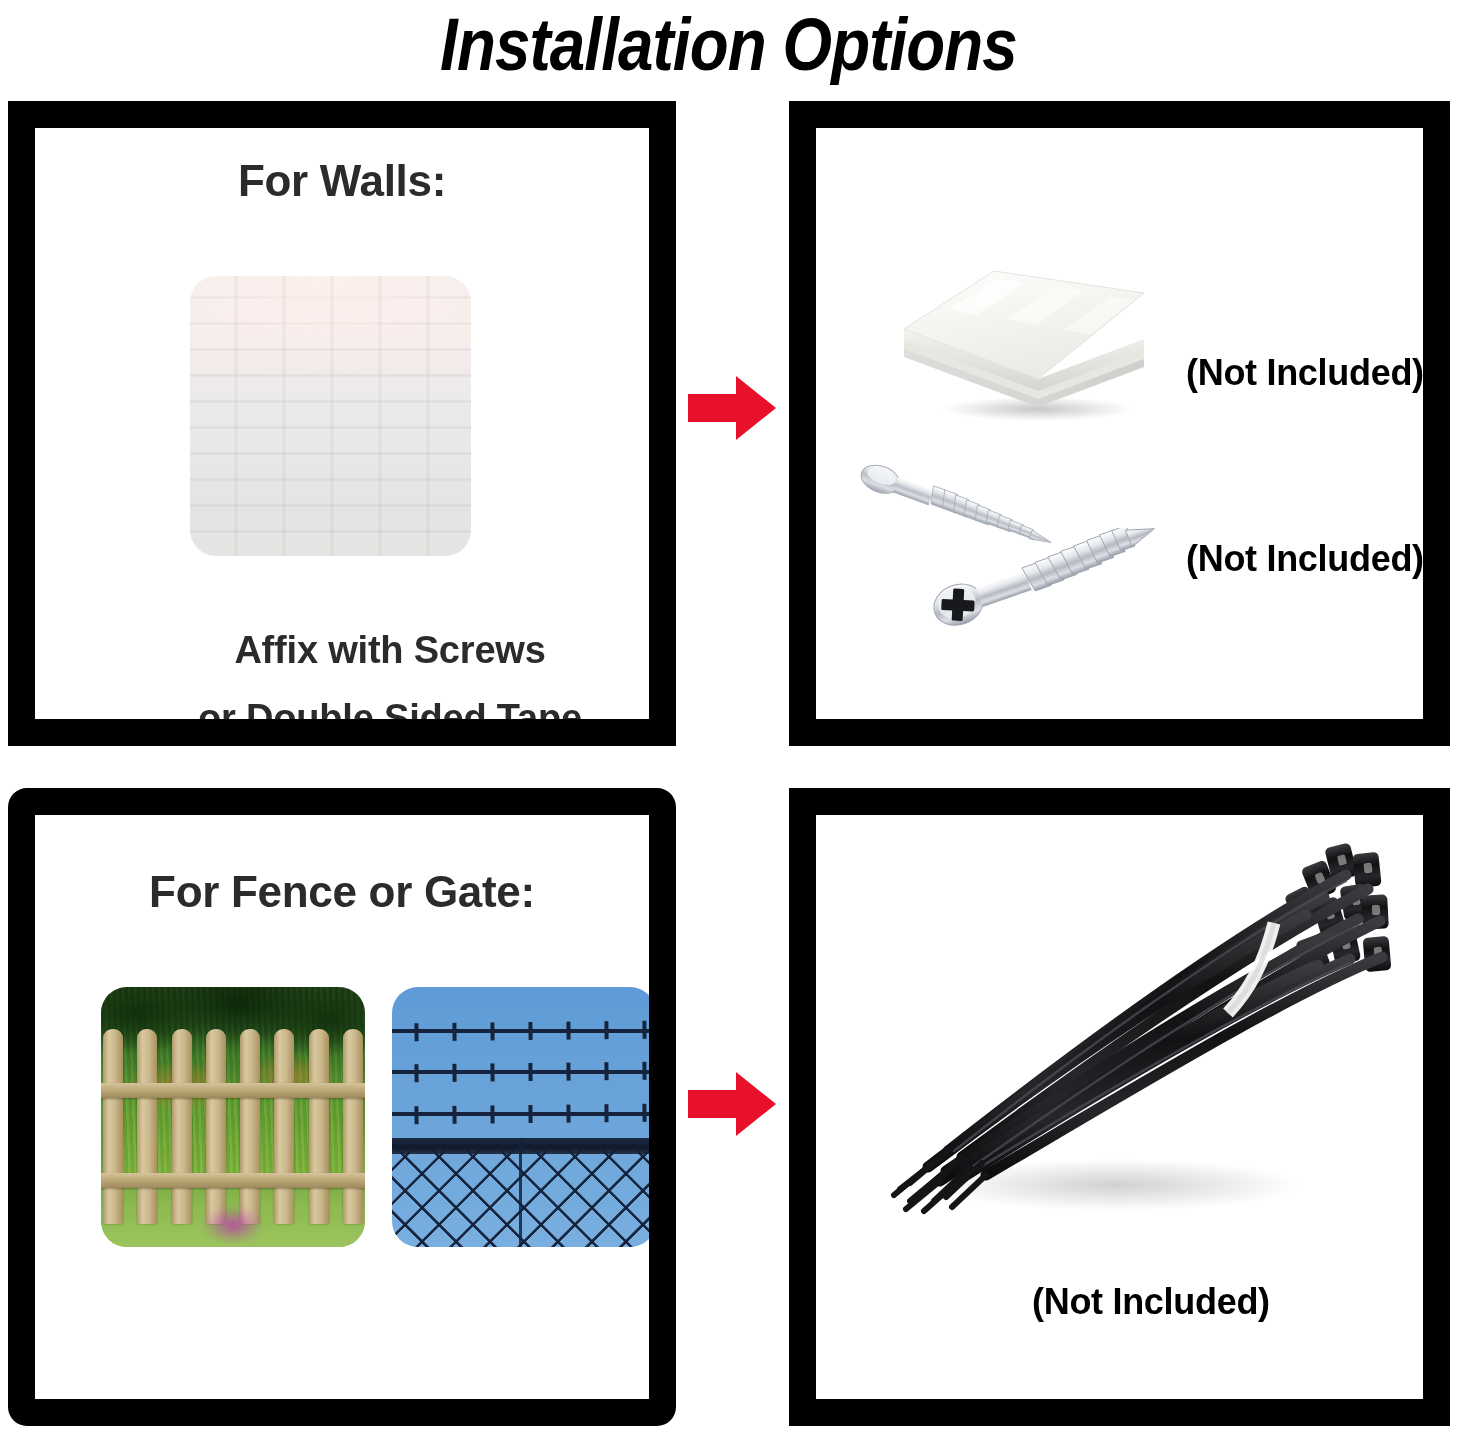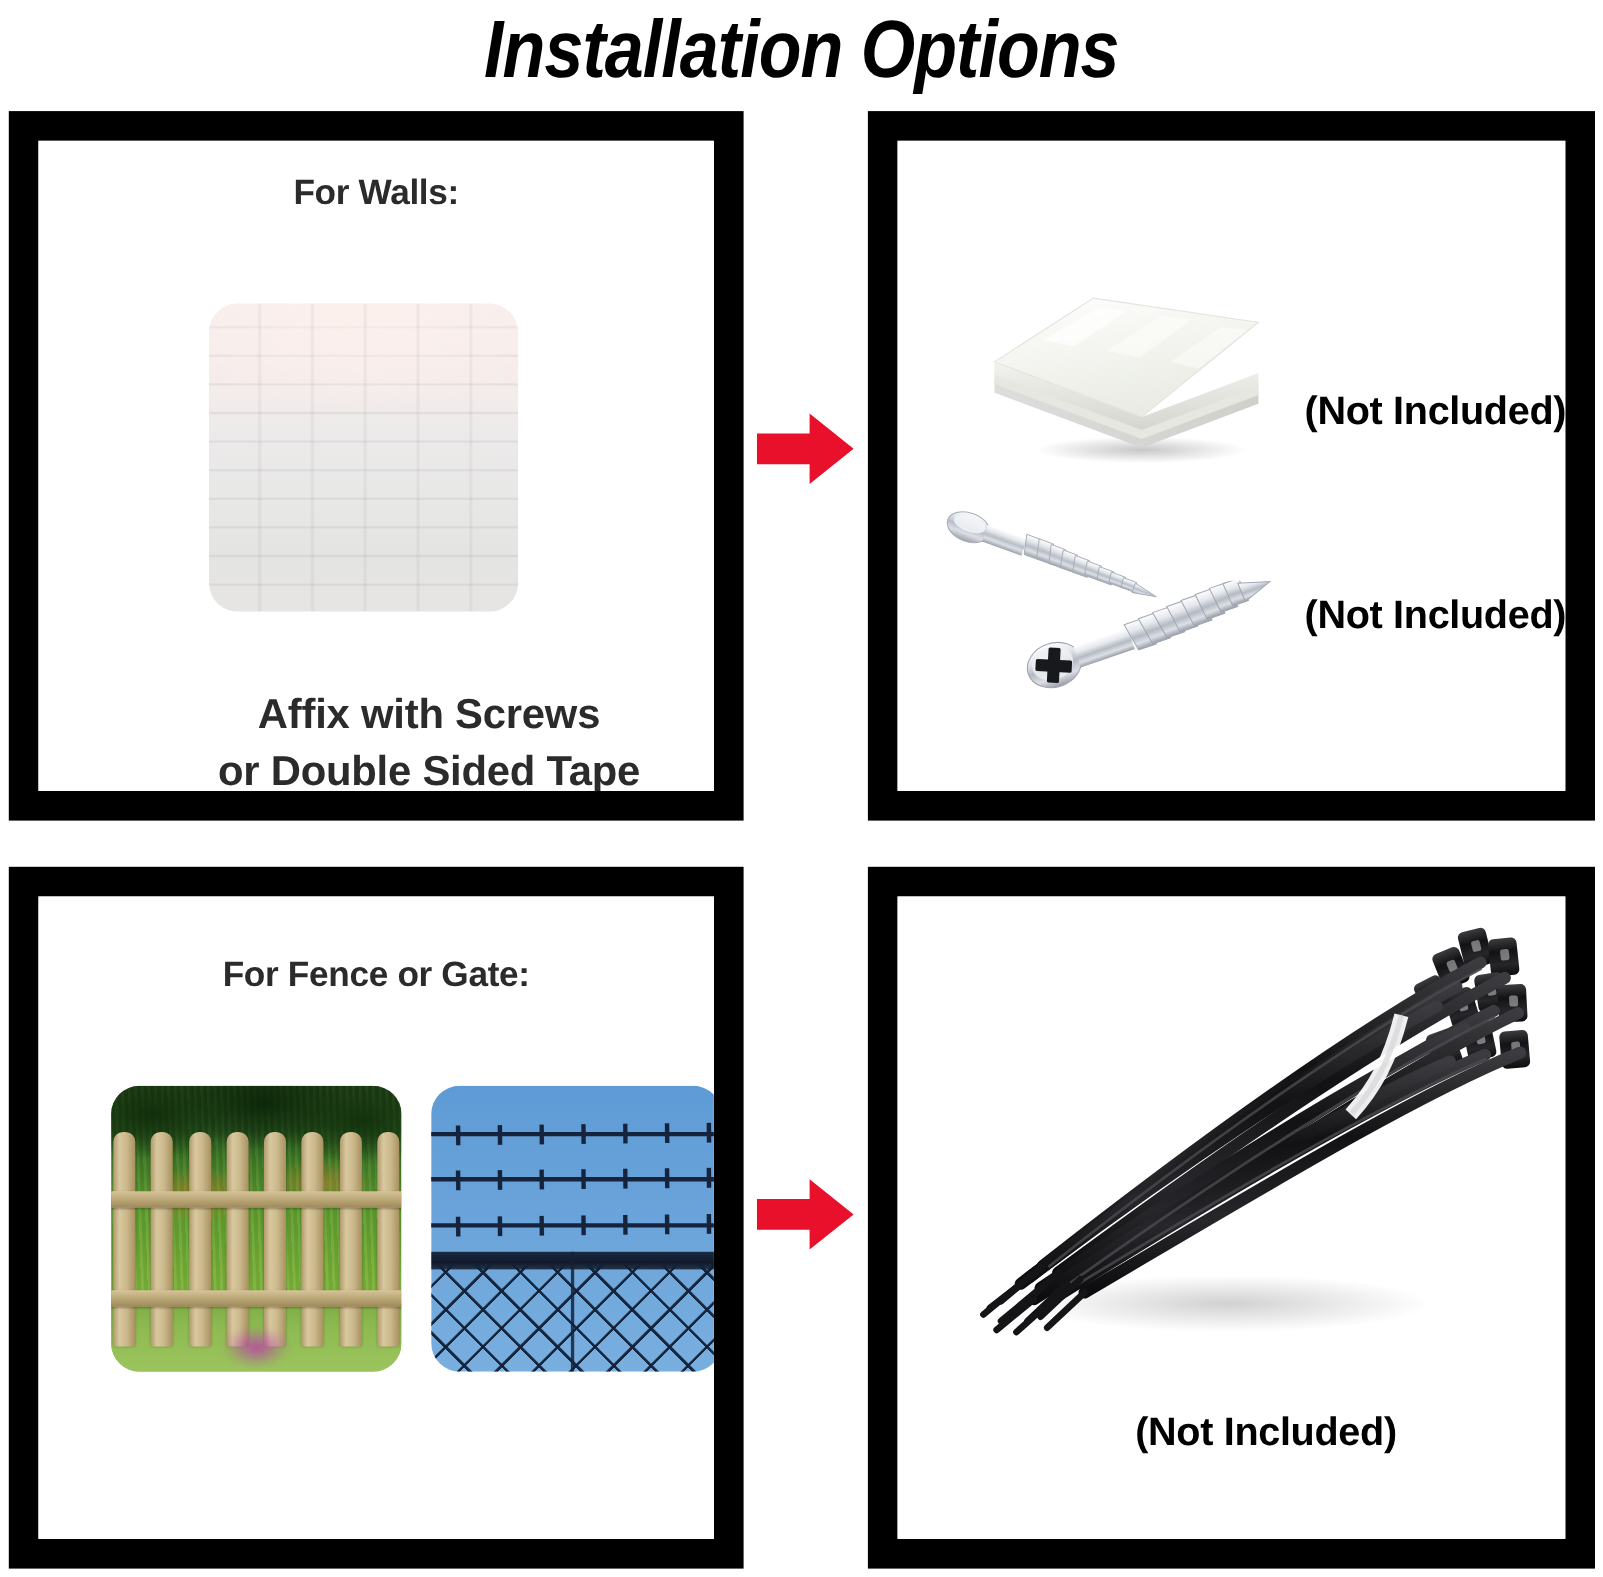--- a/index.html
+++ b/index.html
@@ -36,37 +36,37 @@
 
   
   .panel {
     position: absolute;
     background: #ffffff;
     border: 27px solid #000000;
     box-sizing: border-box;
   }
   #panel-walls      { left: 8px;   top: 101px;  width: 668px;  height: 645px; }
   #panel-wall-hw    { left: 789px; top: 101px;  width: 661px;  height: 645px; }
-  #panel-fence      { left: 8px;   top: 788px;  width: 668px;  height: 638px; }
+  #panel-fence      { left: 8px;   top: 788px;  width: 668px;  height: 638px; border-radius: 19px; }
   #panel-fence-hw   { left: 789px; top: 788px;  width: 661px;  height: 638px; }
 
   .panel-inner {
     position: relative;
     width: 100%;
     height: 100%;
     background: #ffffff;
     overflow: hidden;
   }
 
   
   .panel-heading {
     position: absolute;
     width: 100%;
     text-align: center;
-    font-size: 32px;
+    font-size: 44px;
     font-weight: 700;
     color: #2b2b2b;
     letter-spacing: -0.3px;
     white-space: nowrap;
   }
   #heading-walls { top: 28px; }
   #heading-fence { top: 52px; }
 
   
   .caption {
@@ -75,21 +75,21 @@
     text-align: center;
     font-size: 38px;
     font-weight: 700;
     color: #2b2b2b;
     letter-spacing: -0.2px;
     line-height: 52px;
     white-space: nowrap;
     margin-left: 48px;
   }
   #caption-walls-1 { top: 496px; }
-  #caption-walls-2 { top: 548px; text-align: center; }
+  #caption-walls-2 { top: 564px; text-align: center; }
   #caption-fence   { top: 494px; }
 
   .not-included {
     position: absolute;
     font-size: 36px;
     font-weight: 700;
     color: #000000;
     letter-spacing: -0.3px;
     white-space: nowrap;
   }

